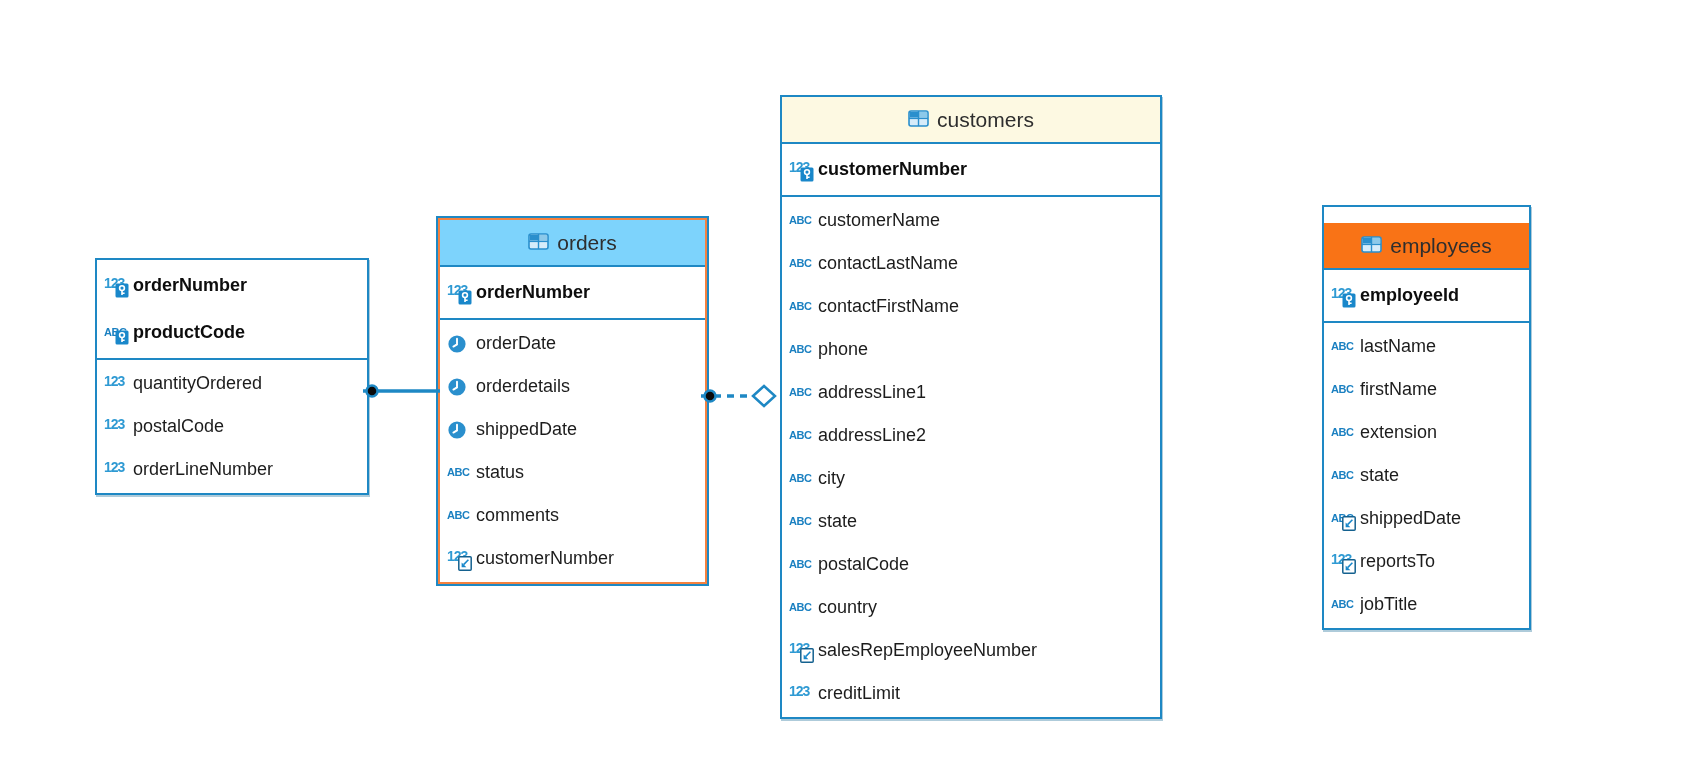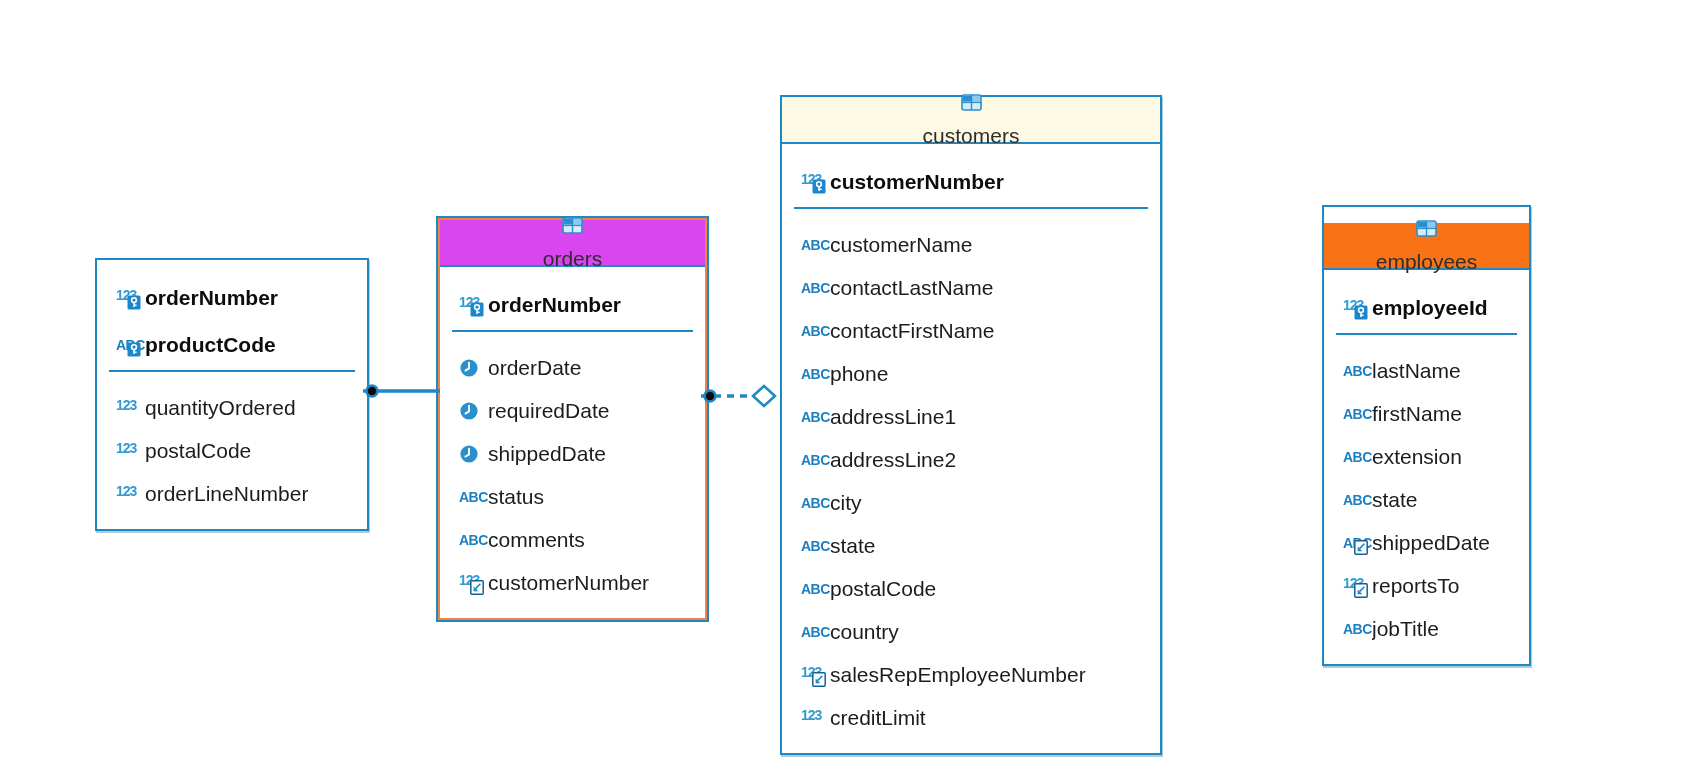--- a/index.html
+++ b/index.html
@@ -8,34 +8,34 @@
     font-family:"Liberation Sans", sans-serif;
   }
   #rels{position:absolute;left:0;top:0;width:1691px;height:782px;z-index:5;pointer-events:none;}
   .table{
     position:absolute;background:#ffffff;border:2px solid #1e88c4;z-index:1;
     box-shadow:1px 2px 0 rgba(23,105,150,.35);
   }
   .table.selected{border-color:#f5813f;box-shadow:0 0 0 2px #1e88c4;}
   .thead{
     display:flex;align-items:center;justify-content:center;gap:8px;height:45px;
-    border-bottom:2px solid #1e88c4;font-size:21px;color:#2e2e2e;white-space:nowrap;flex-direction:column;
+    border-bottom:2px solid #1e88c4;font-size:21px;color:#2e2e2e;white-space:nowrap;
   }
-  ul.seclist{list-style:none;margin:12px;padding:2px 0;}
+  ul.seclist{list-style:none;margin:0;padding:2px 0;}
   ul.pk-list{border-bottom:2px solid #1e88c4;}
   .row{display:flex;align-items:center;height:43px;padding:0 7px;white-space:nowrap;overflow:hidden;}
   .row.pk{height:47px;}
   .icon-wrap{
     position:relative;display:inline-flex;align-items:center;flex:none;width:29px;height:24px;
   }
   .glyph{display:inline-block;line-height:1;}
   .glyph.number{font-weight:bold;font-size:14px;color:#2f9ad3;letter-spacing:-1px;transform:translateY(-3px);}
-  .glyph.text{font-weight:bold;font-size:14px;color:#1b80c1;letter-spacing:-0.5px;}
+  .glyph.text{font-weight:bold;font-size:11px;color:#1b80c1;letter-spacing:-0.5px;}
   .badge{position:absolute;left:11px;top:9px;width:14px;height:15px;line-height:0;}
-  .cname{font-size:21px;color:#1c1c1c;overflow:hidden;text-overflow:clip;}
+  .cname{font-size:18px;color:#1c1c1c;overflow:hidden;text-overflow:clip;}
   .row.pk .cname{font-weight:bold;color:#0d0d0d;}
 </style>
 </head>
 <body>
 
 <div id="canvas">
   <svg id="rels">
       <g>
         <line x1="363" y1="391" x2="440" y2="391" stroke="#1e88c4" stroke-width="3.5"></line>
         <circle cx="372" cy="391" r="5.5" fill="#0a0a0a" stroke="#1e88c4" stroke-width="2.5"></circle>
@@ -86,21 +86,21 @@
         </li>
         <li class="row">
           <span class="icon-wrap">
             <span class="glyph number">123</span>
           </span>
           <span class="cname">orderLineNumber</span>
         </li>
       </ul>
   </div>
     <div class="table selected" style="left: 438px; top: 218px; width: 265px;">
-    <div class="thead" style="background: #d946ef;">
+    <div class="thead" style="background: #7dd3fc;">
       <span class="ticon"><svg width="21" height="17" viewBox="0 0 21 17" aria-hidden="true">
             <rect x="1" y="1" width="19" height="15" rx="2" fill="#d6ecfa" stroke="#2a8fcd" stroke-width="1.6"></rect>
             <rect x="1.9" y="1.9" width="8.3" height="5.6" fill="#2a8fcd"></rect>
             <rect x="11" y="1.9" width="8.1" height="5.6" fill="#8cc9ea"></rect>
             <line x1="1" y1="8.4" x2="20" y2="8.4" stroke="#2a8fcd" stroke-width="1.4"></line>
             <line x1="10.5" y1="1" x2="10.5" y2="16" stroke="#2a8fcd" stroke-width="1.4"></line>
           </svg></span>
       <span class="ttitle">orders</span>
     </div>
     <ul class="seclist pk-list">
@@ -126,21 +126,21 @@
           </span>
           <span class="cname">orderDate</span>
         </li>
         <li class="row">
           <span class="icon-wrap">
             <svg width="20" height="20" viewBox="0 0 20 20" aria-hidden="true">
               <circle cx="10" cy="10" r="8.6" fill="#2a8fcd"></circle>
               <path d="M10 4.8 V10.4 L6.4 12.6" stroke="#ffffff" stroke-width="1.9" fill="none" stroke-linecap="round"></path>
             </svg>
           </span>
-          <span class="cname">requiredDate</span>
+          <span class="cname">orderdetails</span>
         </li>
         <li class="row">
           <span class="icon-wrap">
             <svg width="20" height="20" viewBox="0 0 20 20" aria-hidden="true">
               <circle cx="10" cy="10" r="8.6" fill="#2a8fcd"></circle>
               <path d="M10 4.8 V10.4 L6.4 12.6" stroke="#ffffff" stroke-width="1.9" fill="none" stroke-linecap="round"></path>
             </svg>
           </span>
           <span class="cname">shippedDate</span>
         </li>

